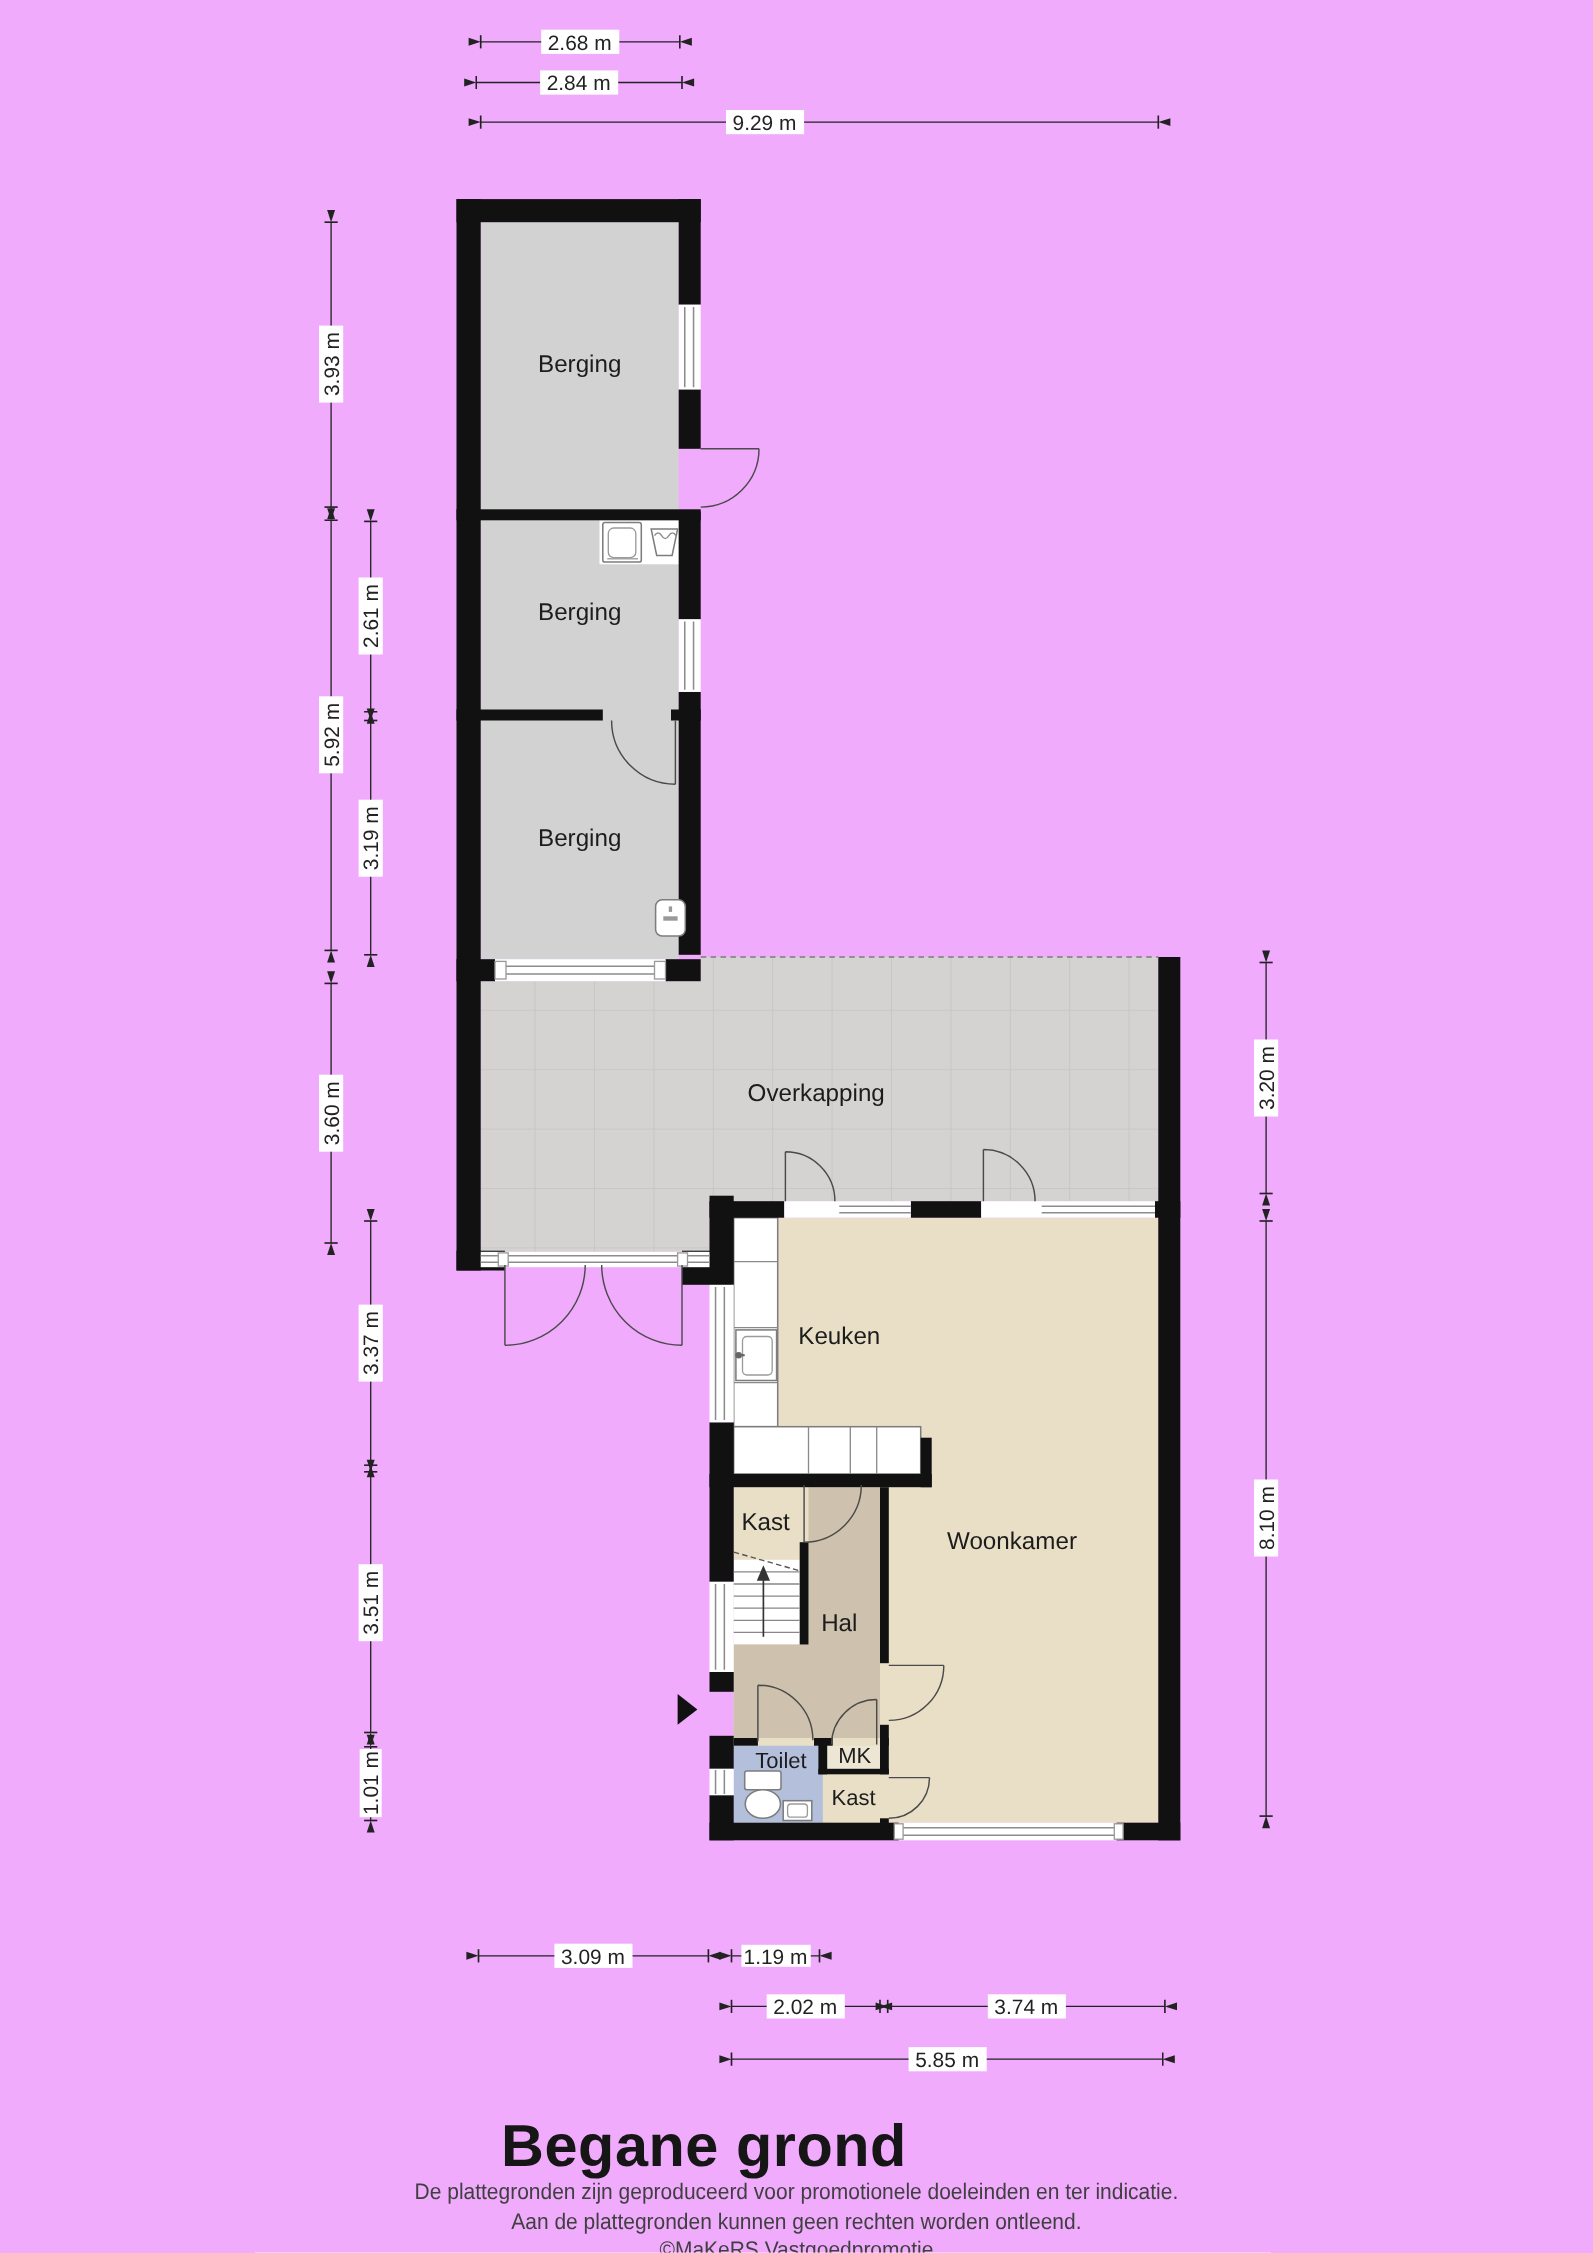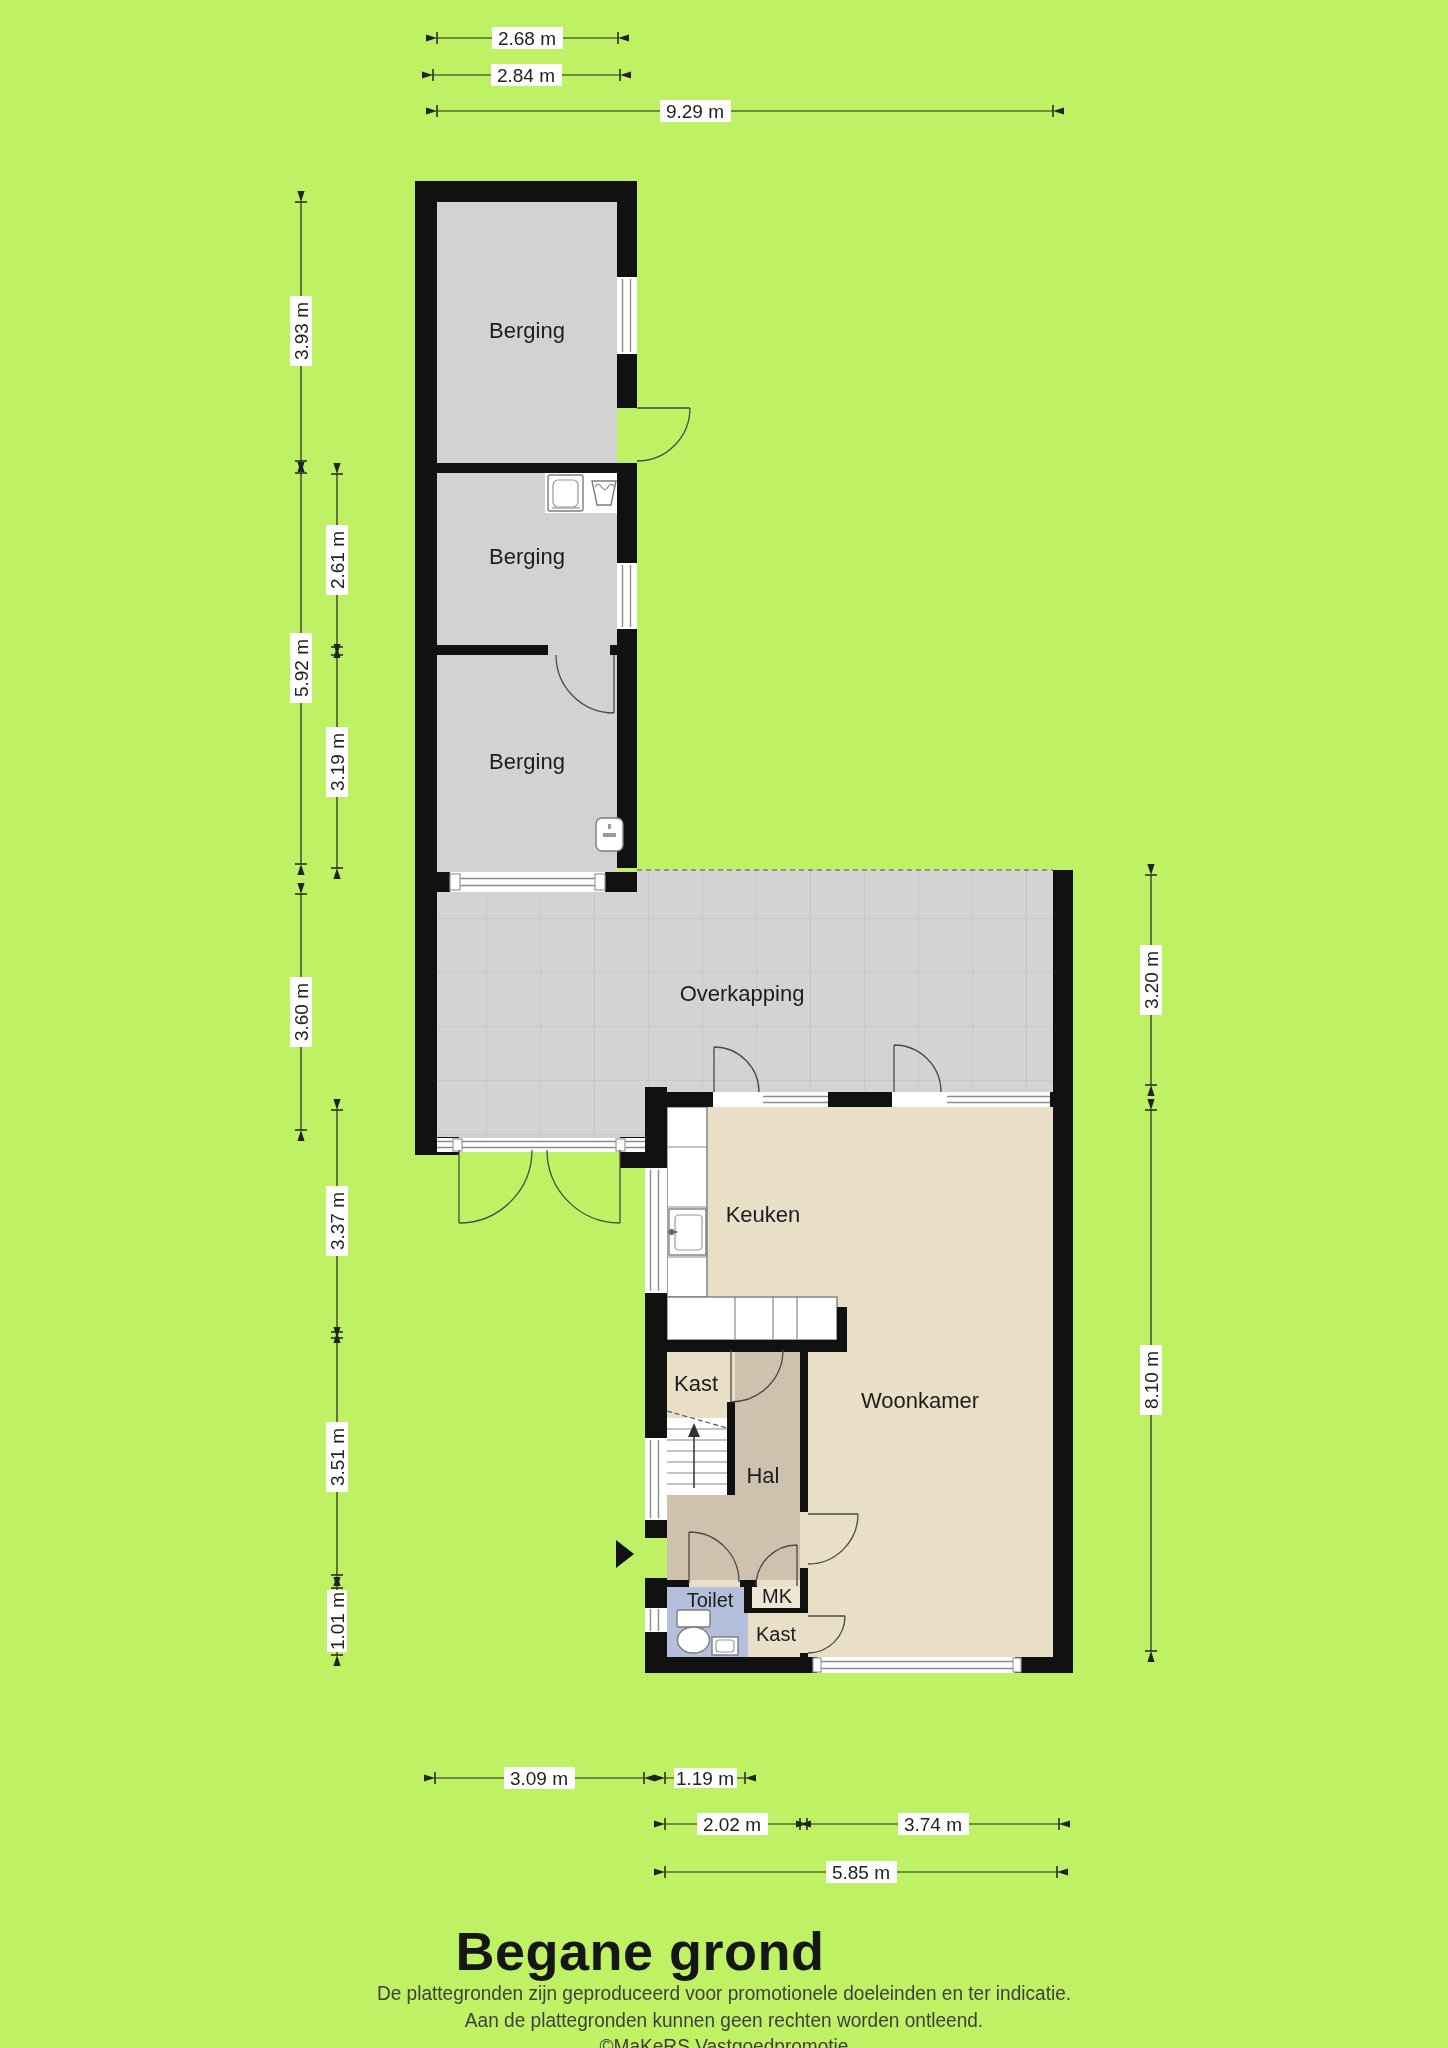--- a/index.html
+++ b/index.html
@@ -1,16 +1,16 @@
 <!DOCTYPE html>
 <html><head>
 <meta charset="utf-8">
 <style>
   html,body{margin:0;padding:0;background:#fff;}
-  #stage{position:relative;width:1448px;height:2048px;background:#bef264;overflow:hidden;
+  #stage{position:relative;width:1448px;height:2048px;background:#f0abfc;overflow:hidden;
          font-family:"Liberation Sans",sans-serif;}
   #plan-svg{position:absolute;left:0;top:0;}
   .room-label{font-family:"Liberation Sans",sans-serif;font-size:22px;fill:#1c1c1c;text-anchor:middle;}
   .room-label.small{font-size:20px;}
   .dim-label{font-family:"Liberation Sans",sans-serif;font-size:19px;fill:#222;text-anchor:middle;}
   .dim-line{stroke:#222;stroke-width:1.2;}
   .wall{fill:#111111;}
   .win-line{stroke:#8c8c8c;stroke-width:1.4;}
   .door{stroke:#4a4a4a;stroke-width:1.3;fill:none;}
   .fixture{stroke:#7d7d7d;stroke-width:1.4;fill:#ffffff;}

